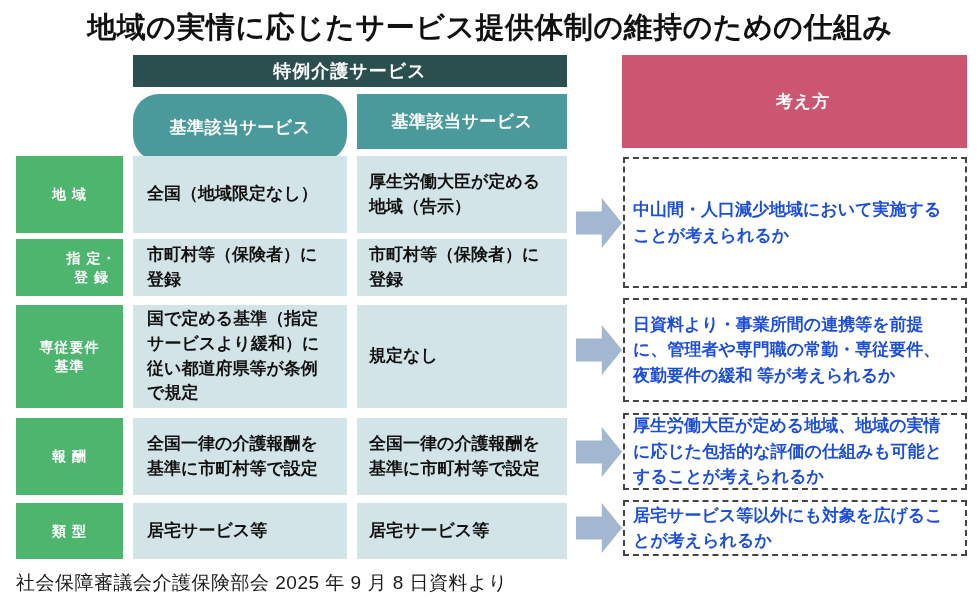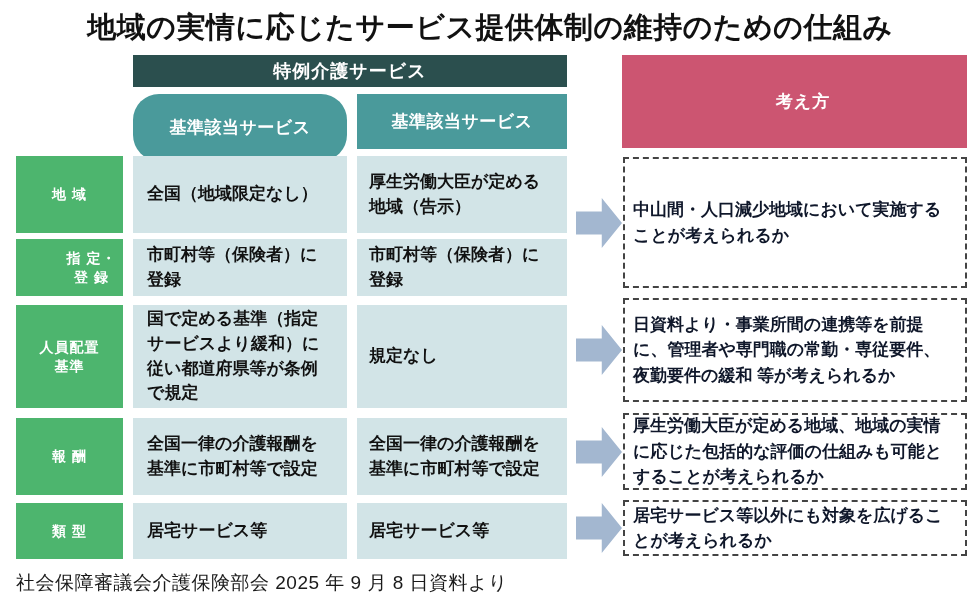--- a/index.html
+++ b/index.html
@@ -48,21 +48,21 @@
     color:#111;
   }
   .cell-k{left:133px;width:214px;padding:0 14px;}
   .cell-r{left:357px;width:210px;padding:0 12px;}
   .dashed{
     left:623px;width:344px;
     border:2px dashed #444;
     background:#fff;
     display:flex;align-items:center;
     font-size:17px;font-weight:bold;line-height:1.5;
-    padding:4px 8px;color:#0f172a;
+    padding:4px 8px;color:#1d4ed8;
   }
   .arrow{
     left:576px;width:46px;height:50px;
     background:var(--arrow-blue);
     clip-path:polygon(0 27%,56% 27%,56% 0,100% 50%,56% 100%,56% 73%,0 73%);
   }
   .caption{
     left:16px;top:568px;width:700px;height:30px;
     display:flex;align-items:center;
     font-size:19px;color:#1a1a1a;letter-spacing:0.5px;
@@ -88,21 +88,21 @@
 
   <div class="abs row-label lbl r1">地 域</div>
   <div class="abs cell cell-k r1">全国（地域限定なし）</div>
   <div class="abs cell cell-r r1">厚生労働大臣が定める地域（告示）</div>
 
   <div class="abs row-label lbl r2" style="white-space: pre-line; padding-left: 44px;">指 定・
 登 録</div>
   <div class="abs cell cell-k r2">市町村等（保険者）に登録</div>
   <div class="abs cell cell-r r2">市町村等（保険者）に登録</div>
 
-  <div class="abs row-label lbl r3" style="white-space: pre-line;">人員配置
+  <div class="abs row-label lbl r3" style="white-space: pre-line;">専従要件
 基準</div>
   <div class="abs cell cell-k r3">国で定める基準（指定サービスより緩和）に従い都道府県等が条例で規定</div>
   <div class="abs cell cell-r r3">規定なし</div>
 
   <div class="abs row-label lbl r4">報 酬</div>
   <div class="abs cell cell-k r4">全国一律の介護報酬を基準に市町村等で設定</div>
   <div class="abs cell cell-r r4">全国一律の介護報酬を基準に市町村等で設定</div>
 
   <div class="abs row-label lbl r5">類 型</div>
   <div class="abs cell cell-k r5">居宅サービス等</div>

